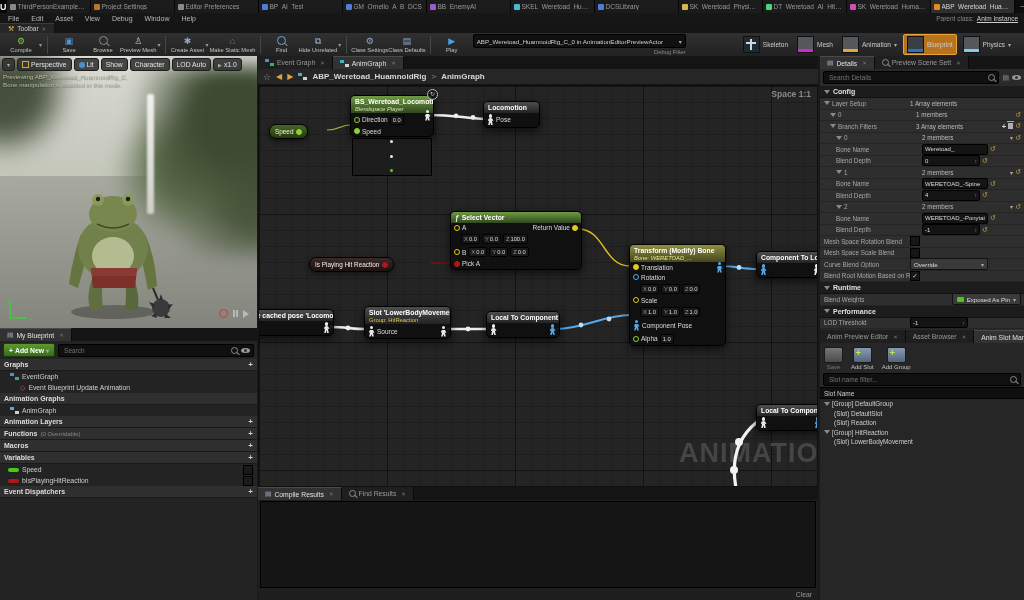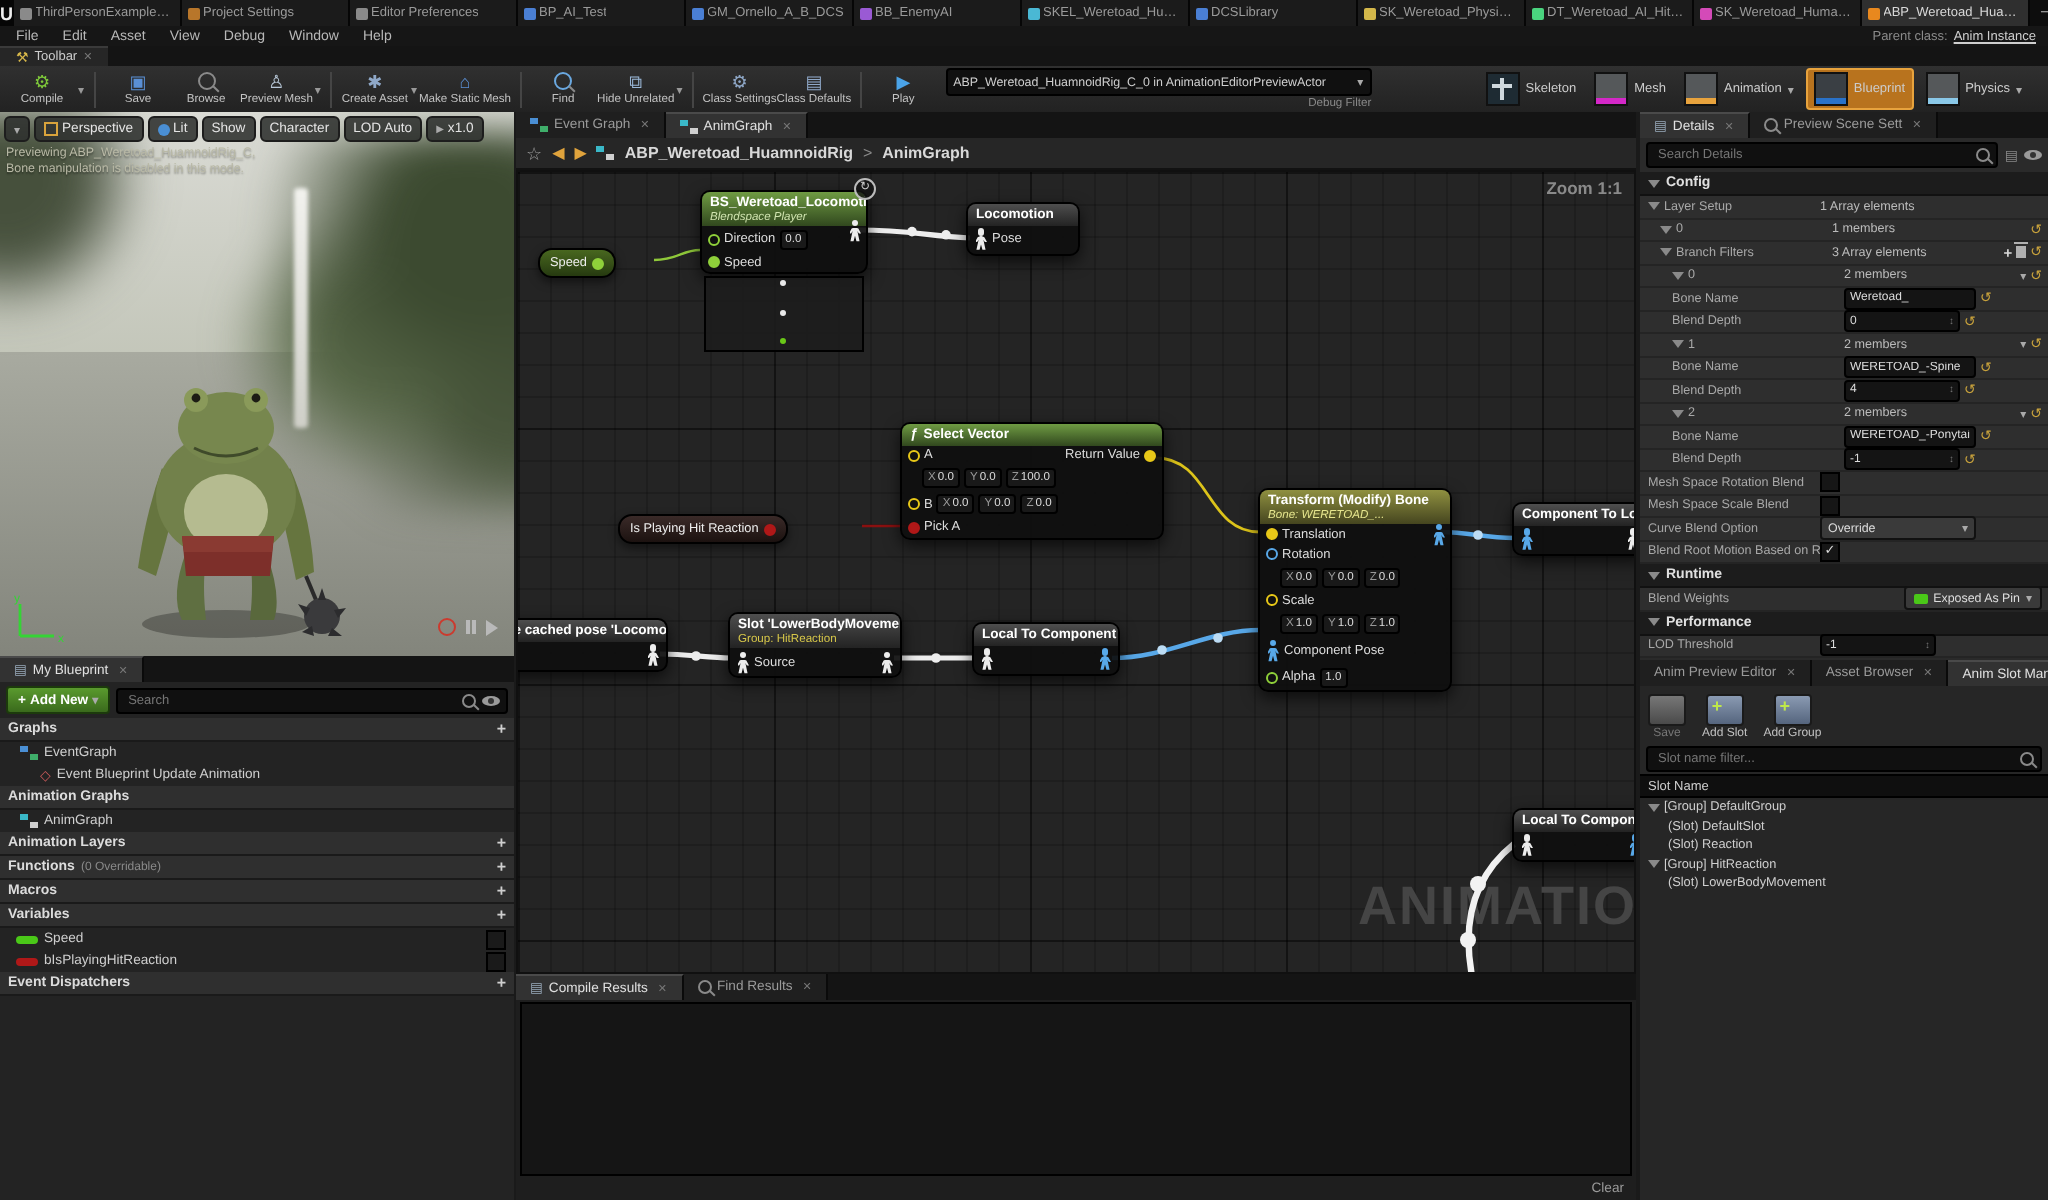--- a/index.html
+++ b/index.html
@@ -531,21 +531,21 @@
     <span class="star">☆</span>
     <span class="nav">◀</span>
     <span class="nav">▶</span>
     <span class="gicon teal"></span>
     <span class="bc">ABP_Weretoad_HuamnoidRig</span>
     <span class="sep">&gt;</span>
     <span class="bc">AnimGraph</span>
   </div>
 
   <div id="canvas" class="abs">
-    <div id="zoomlbl">Zoom 1:1</div>
+    <div id="zoomlbl">Space 1:1</div>
     <div id="watermark">ANIMATION</div>
 
     <svg id="wires" width="560" height="402">
       <path d="M68,44 C80,44 82,39 91,39" stroke="#8fc83a" stroke-width="1.2" fill="none"></path>
       <path d="M170,29 C196,29 204,32 226,33" stroke="#ededed" stroke-width="2.6" fill="none"></path>
       <circle cx="197" cy="29.8" r="2.4" fill="#ededed"></circle>
         <circle cx="214" cy="31.4" r="2.4" fill="#ededed"></circle>
       <path d="M319,143 C346,143 344,180 371,180" stroke="#dcc31a" stroke-width="1.4" fill="none"></path>
       <path d="M172,177 L194,177" stroke="#8a1010" stroke-width="1.2" fill="none"></path>
       <path d="M71,241 C85,241 95,243 106,243" stroke="#ededed" stroke-width="2.6" fill="none"></path>

